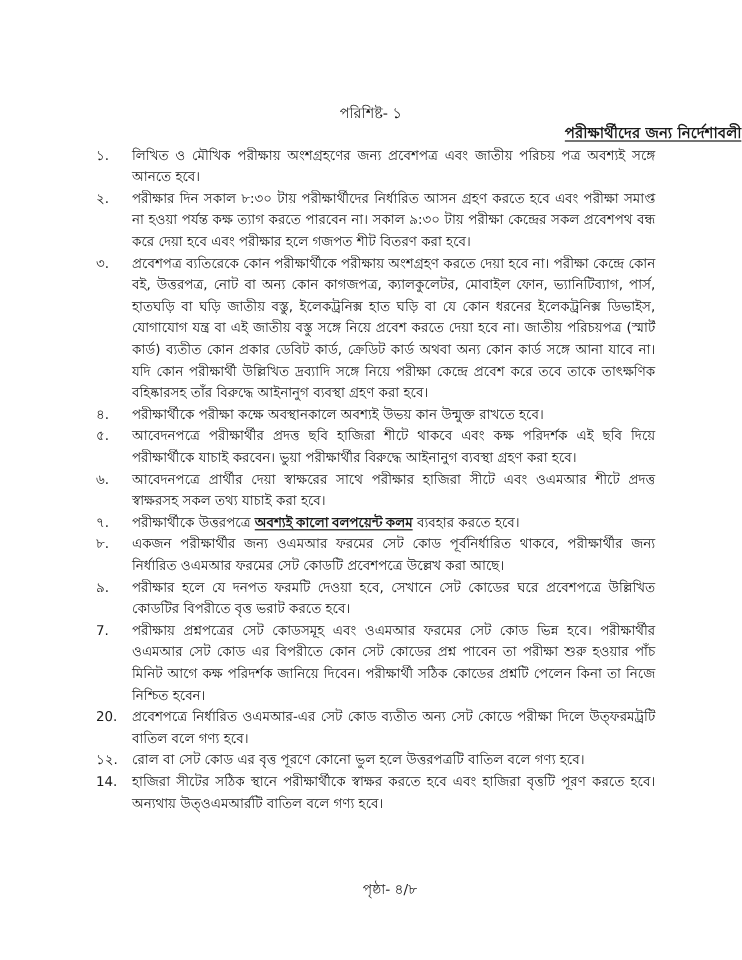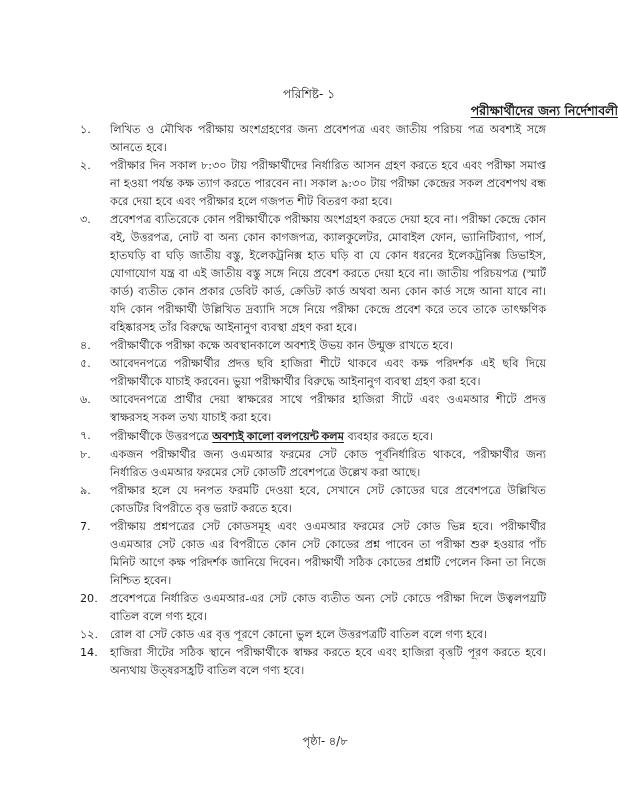--- a/index.html
+++ b/index.html
@@ -63,26 +63,26 @@
     <li class="item">
       <span class="num">৯.</span>
       <span class="text">পরীক্ষার হলে যে দনপত ফরমটি দেওয়া হবে, সেখানে সেট কোডের ঘরে প্রবেশপত্রে উল্লিখিত কোডটির বিপরীতে বৃত্ত ভরাট করতে হবে।</span>
     </li>
     <li class="item">
       <span class="num">7.</span>
       <span class="text">পরীক্ষায় প্রশ্নপত্রের সেট কোডসমূহ এবং ওএমআর ফরমের সেট কোড ভিন্ন হবে। পরীক্ষার্থীর ওএমআর সেট কোড এর বিপরীতে কোন সেট কোডের প্রশ্ন পাবেন তা পরীক্ষা শুরু হওয়ার পাঁচ মিনিট আগে কক্ষ পরিদর্শক জানিয়ে দিবেন। পরীক্ষার্থী সঠিক কোডের প্রশ্নটি পেলেন কিনা তা নিজে নিশ্চিত হবেন।</span>
     </li>
     <li class="item">
       <span class="num">20.</span>
-      <span class="text">প্রবেশপত্রে নির্ধারিত ওএমআর-এর সেট কোড ব্যতীত অন্য সেট কোডে পরীক্ষা দিলে উত্বলপয্রটি বাতিল বলে গণ্য হবে।</span>
+      <span class="text">প্রবেশপত্রে নির্ধারিত ওএমআর-এর সেট কোড ব্যতীত অন্য সেট কোডে পরীক্ষা দিলে উত্ফরমট্রটি বাতিল বলে গণ্য হবে।</span>
     </li>
     <li class="item">
       <span class="num">১২.</span>
       <span class="text">রোল বা সেট কোড এর বৃত্ত পূরণে কোনো ভুল হলে উত্তরপত্রটি বাতিল বলে গণ্য হবে।</span>
     </li>
     <li class="item">
       <span class="num">14.</span>
-      <span class="text">হাজিরা সীটের সঠিক স্থানে পরীক্ষার্থীকে স্বাক্ষর করতে হবে এবং হাজিরা বৃত্তটি পূরণ করতে হবে। অন্যথায় উত্ষরসহ্রটি বাতিল বলে গণ্য হবে।</span>
+      <span class="text">হাজিরা সীটের সঠিক স্থানে পরীক্ষার্থীকে স্বাক্ষর করতে হবে এবং হাজিরা বৃত্তটি পূরণ করতে হবে। অন্যথায় উত্ওএমআর্রটি বাতিল বলে গণ্য হবে।</span>
     </li>
   </ol>
 
   <div class="footer">পৃষ্ঠা- ৪/৮</div>
 </div>
 
 </body></html>

